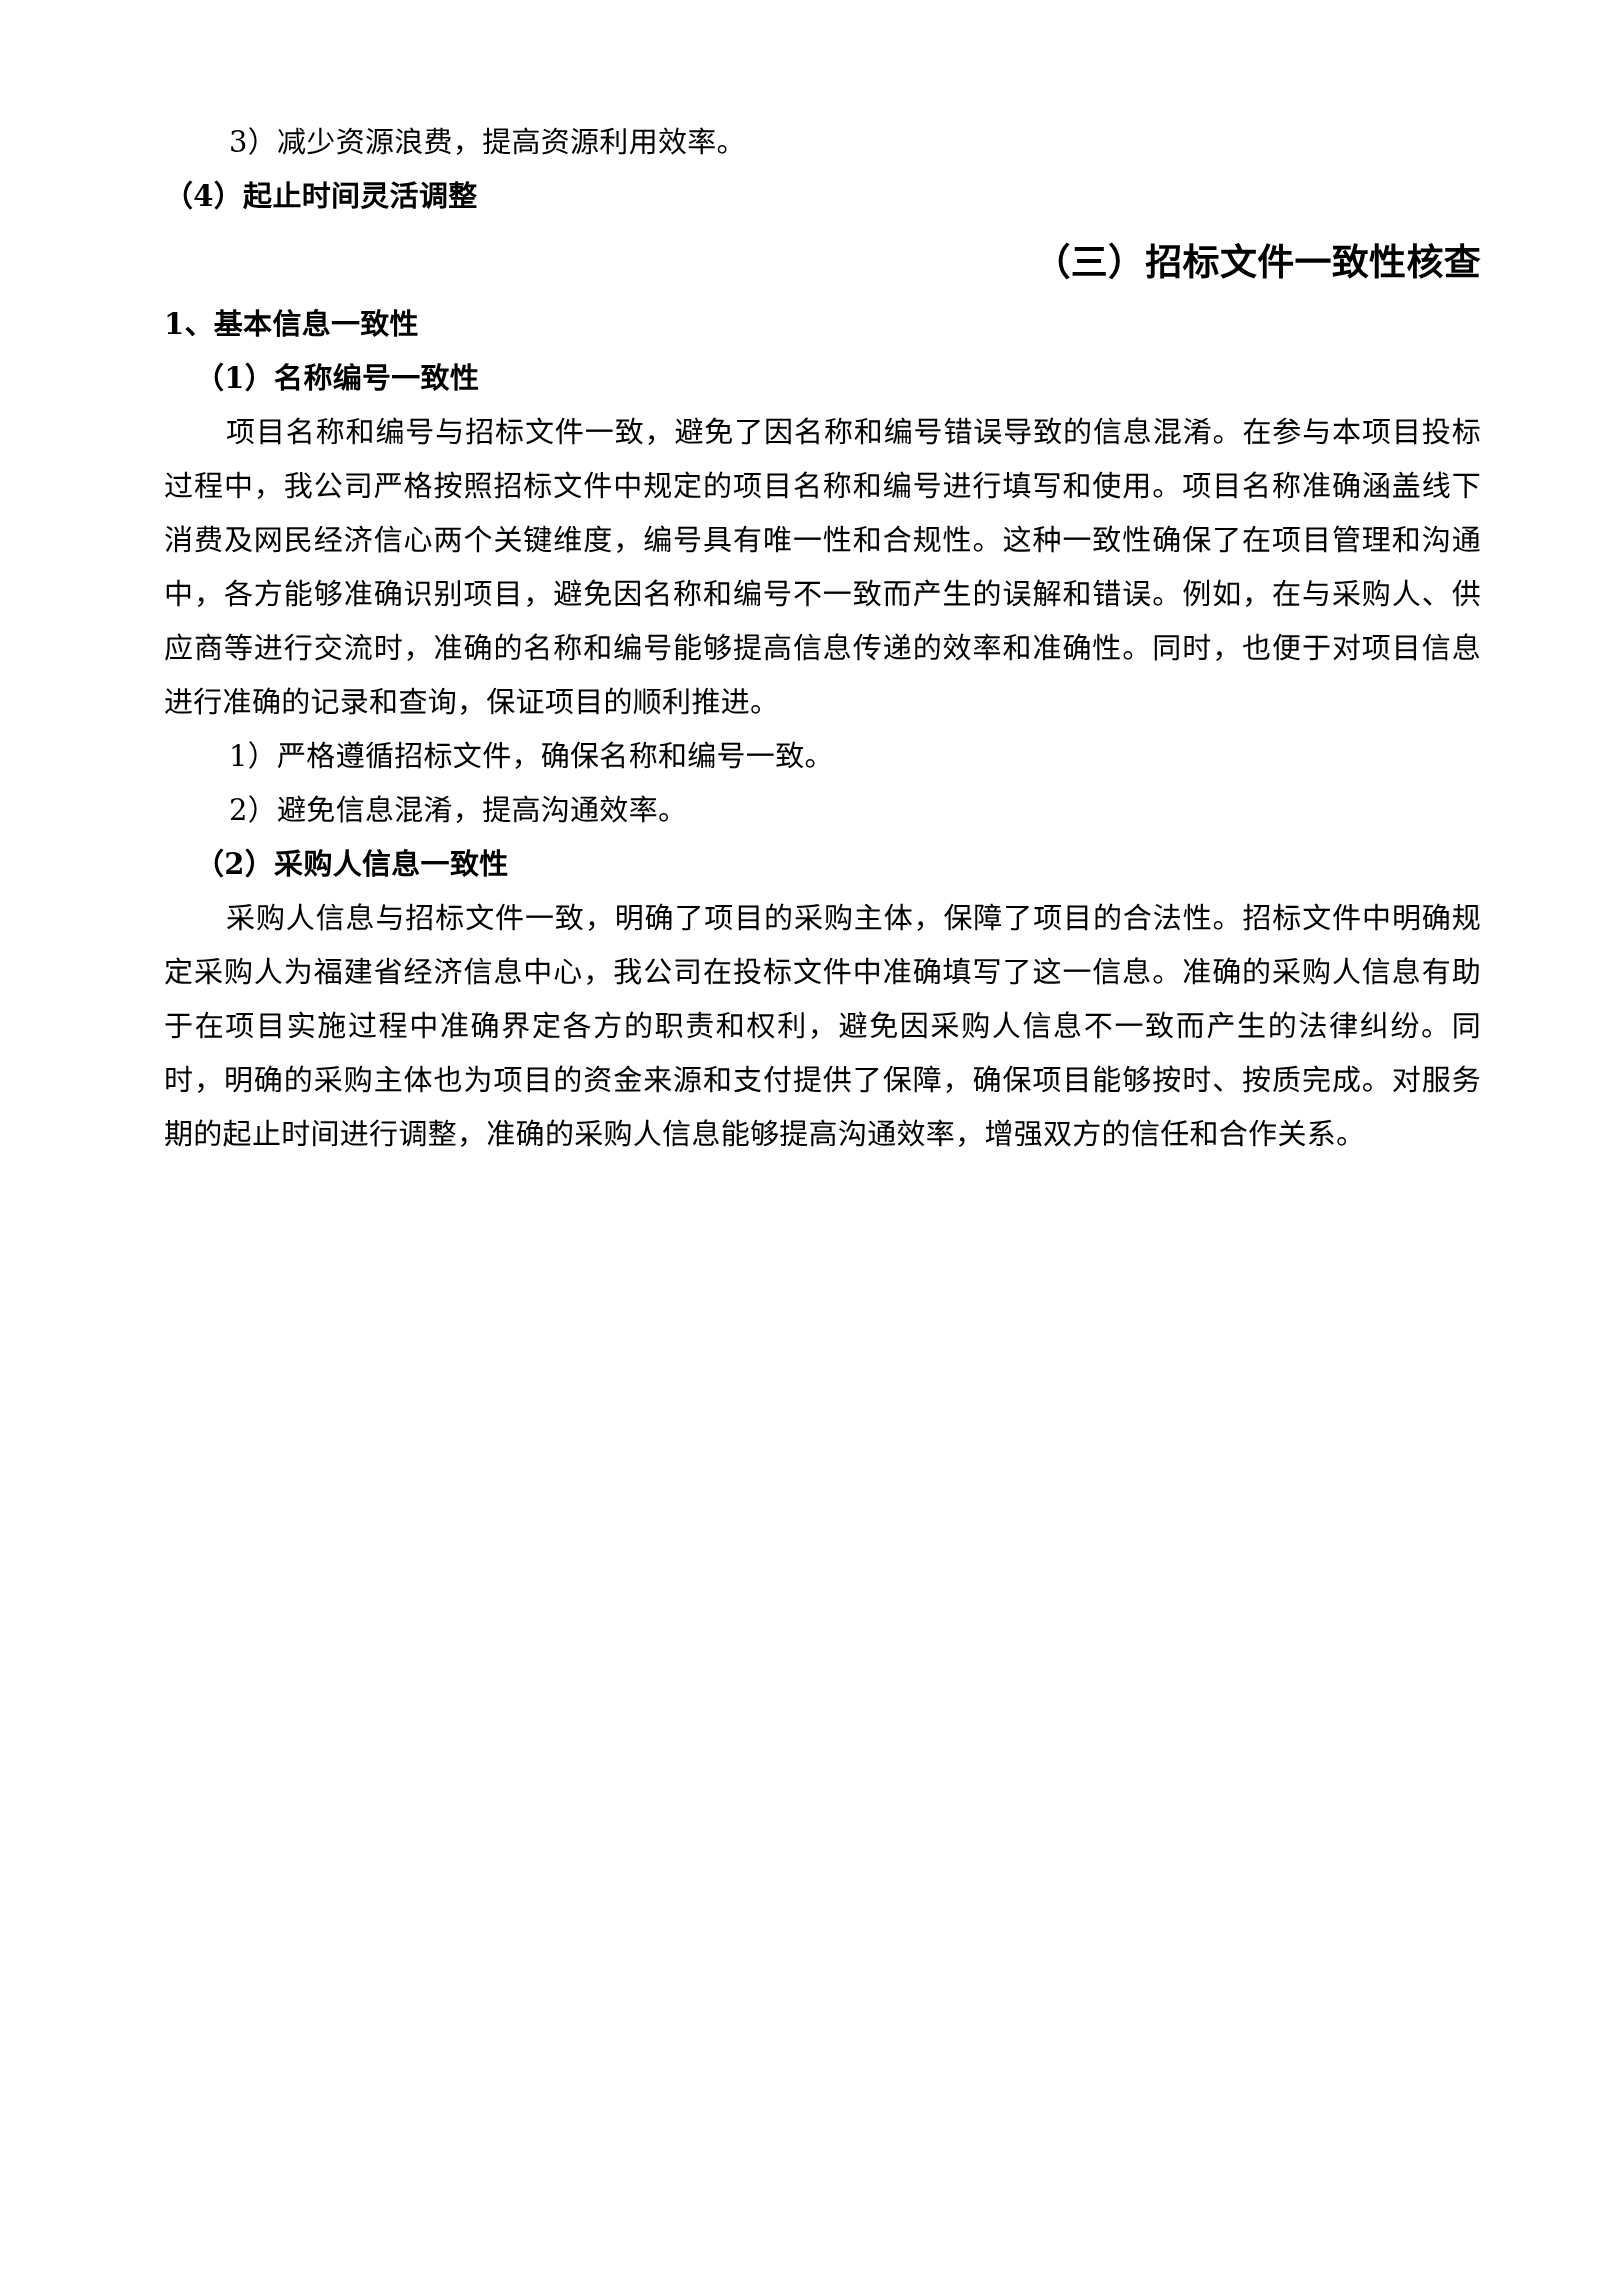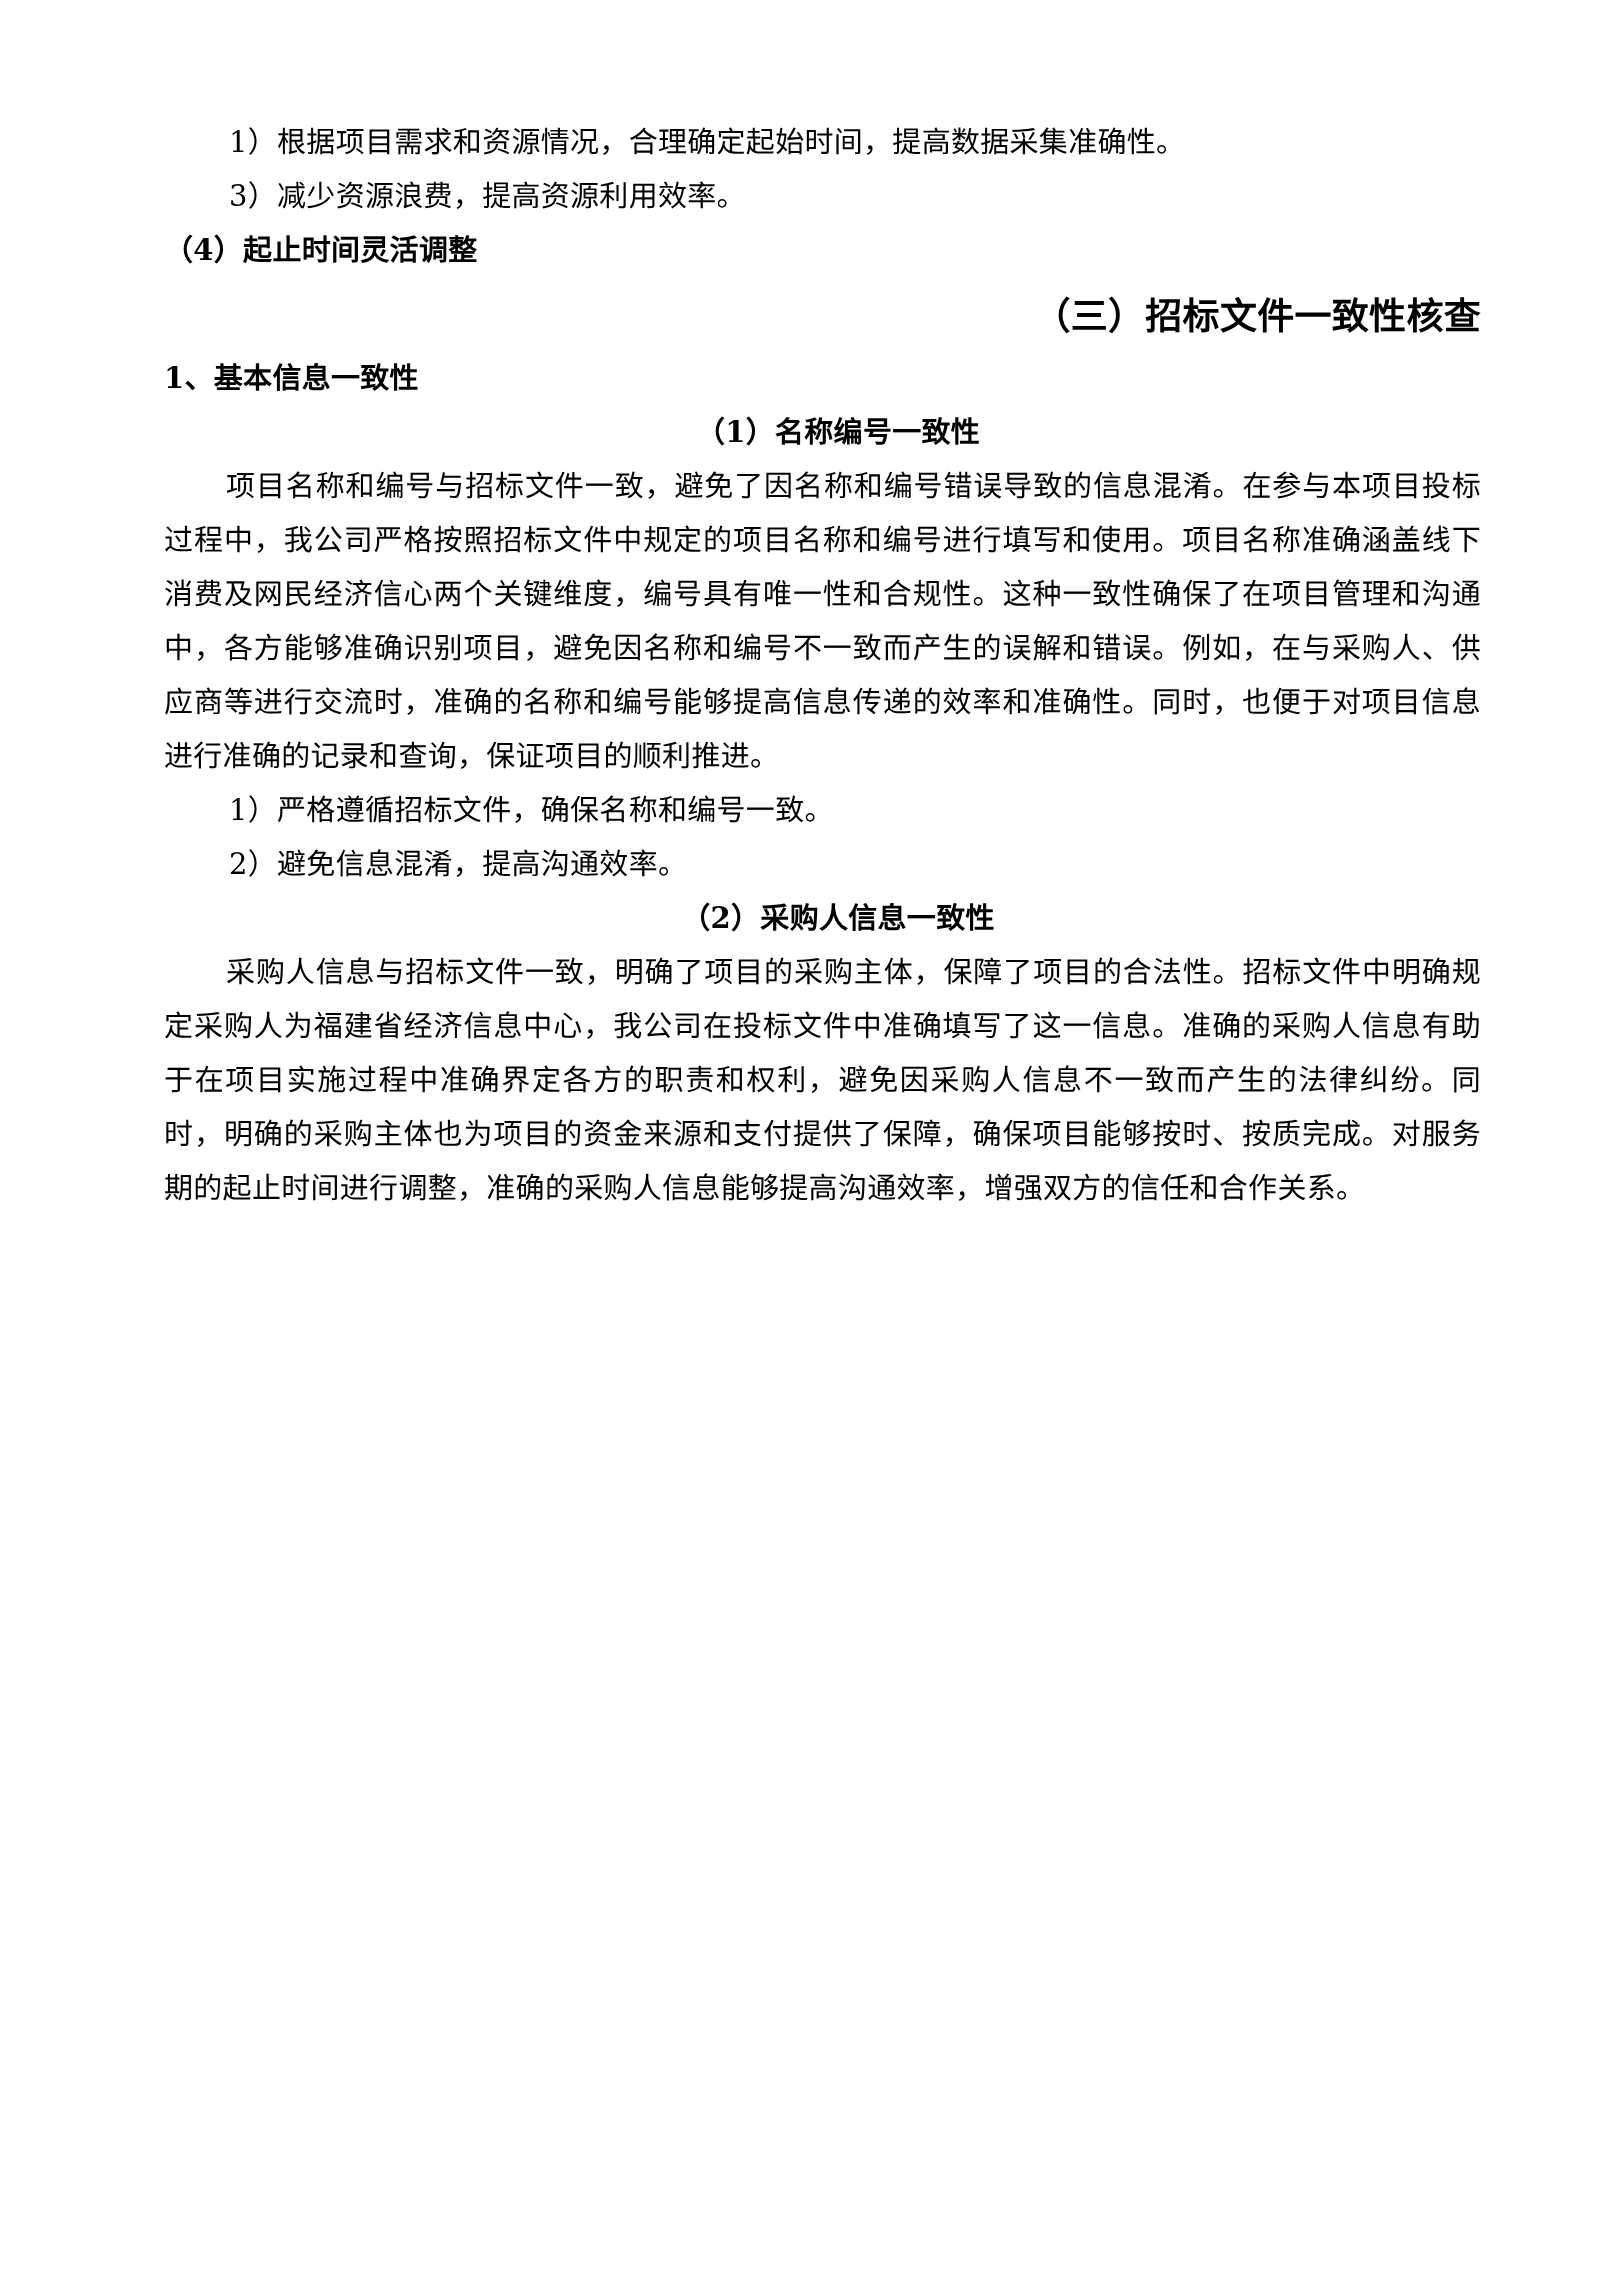--- a/index.html
+++ b/index.html
@@ -60,21 +60,21 @@
   
   .h-sub {
     font-weight: bold;
     text-align: left;
     text-indent: 0;
     padding-left: 0;
   }
   
   .h-sub2 {
     font-weight: bold;
-    text-align: center;
+    text-align: left;
     text-indent: 0;
     padding-left: 31px;
   }
 
   
   .h-section {
     font-size: 37px;
     line-height: 65px;
     font-weight: bold;
     text-align: right;
@@ -83,21 +83,20 @@
     margin-top: 6.5px;
     margin-bottom: 2.6px;
   }
 </style>
 </head>
 <body>
 
 <div class="page">
   <div class="content">
 
-    <p class="doc-list-item">1）根据项目需求和资源情况，合理确定起始时间，提高数据采集准确性。</p>
 
 
     <p class="doc-list-item">3）减少资源浪费，提高资源利用效率。</p>
 
     <p class="h-sub">（4）起止时间灵活调整</p>
 
 
     <p class="h-section">（三）招标文件一致性核查</p>
 
     <p class="h-sub">1、基本信息一致性</p>

